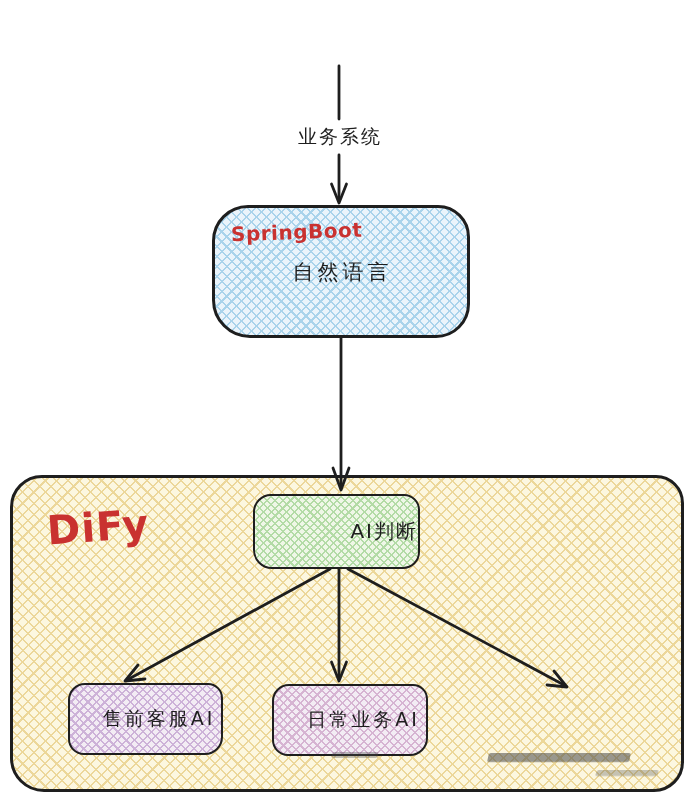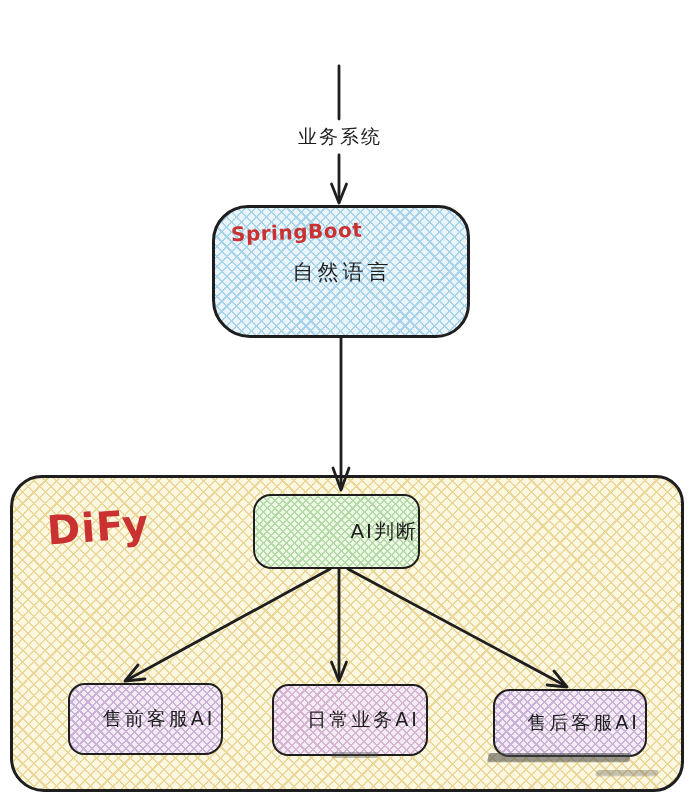--- a/index.html
+++ b/index.html
@@ -141,23 +141,20 @@
   <div class="node ai-router">
     <span class="node-label">AI判断</span>
   </div>
 
   <div class="node agent presales">
     <span class="node-label">售前客服AI</span>
   </div>
   <div class="node agent daily">
     <span class="node-label">日常业务AI</span>
   </div>
-  <div class="node agent aftersales">
-    <span class="node-label">售后客服AI</span>
-  </div>
 
   <div class="watermark wm1"></div>
   <div class="watermark wm2"></div>
   <div class="watermark wm3"></div>
 
   <svg class="arrows" viewBox="0 0 694 803">
 
     <g>
       <path class="edge" d="M339 66 L339 119"></path>
       <path class="edge" d="M339 155 L339 200"></path>

